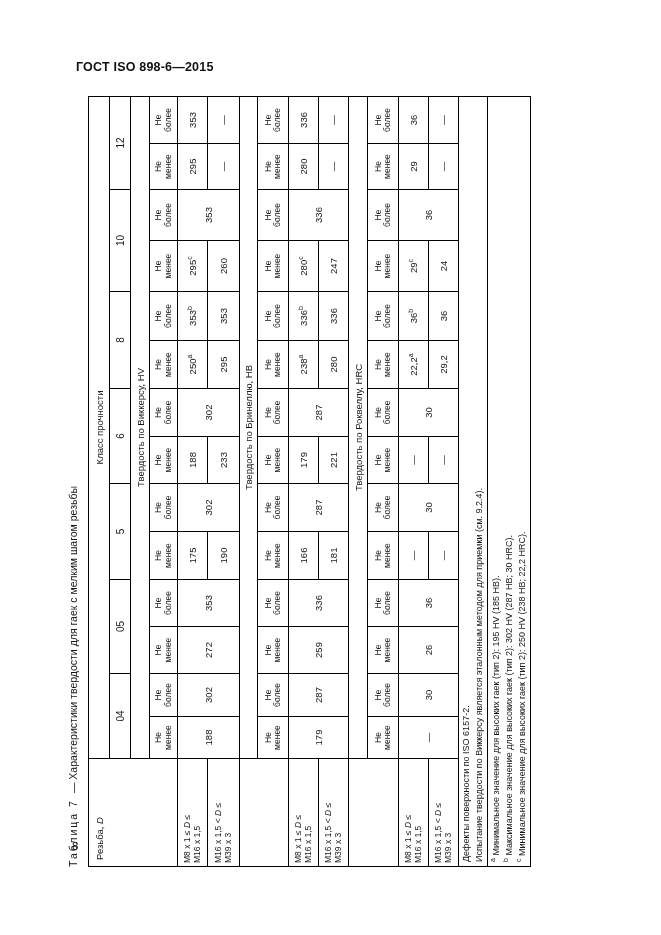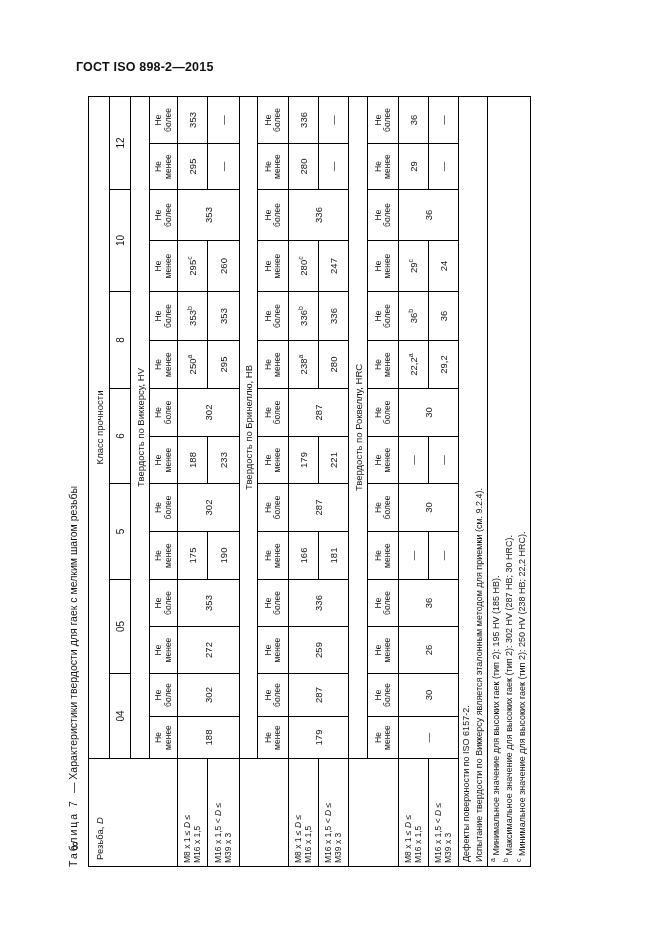--- a/index.html
+++ b/index.html
@@ -43,21 +43,21 @@
   td.spacer{}
   td.foot{
     text-align:left;vertical-align:middle;font-size:9px;line-height:13px;padding:1px 2px 1px 4px;
   }
   td.foot .fline{white-space:nowrap;}
   i{font-style:italic;}
 </style>
 </head>
 <body>
 
-<div class="doc-header">ГОСТ ISO 898-2—2015</div>
+<div class="doc-header">ГОСТ ISO 898-6—2015</div>
 <div class="page-number">8</div>
 
 <div class="rotated-block">
   <div class="table-title">
     <span class="tnum">Таблица 7</span><span>— Характеристики твердости для гаек с мелким шагом резьбы</span>
   </div>
   <table id="gost-table">
     <colgroup id="cols">
         <col style="width: 108px;">
         <col style="width: 42px;">

